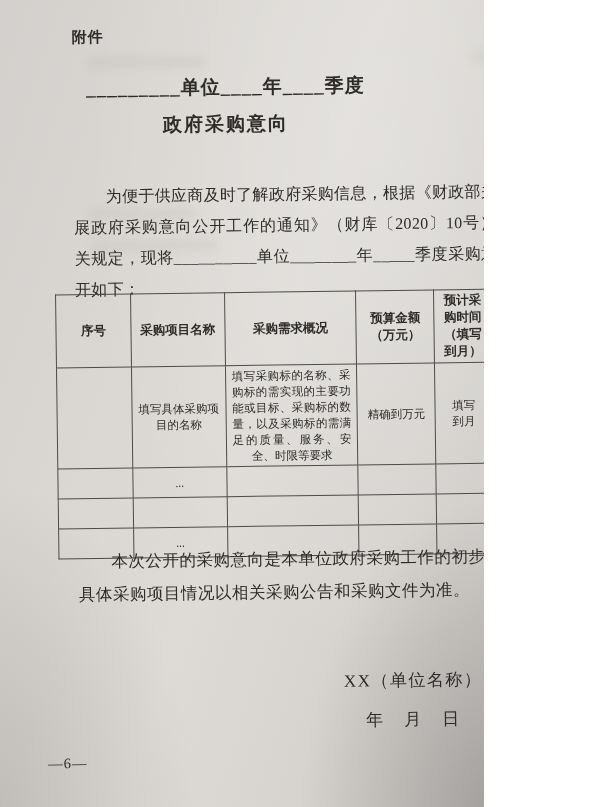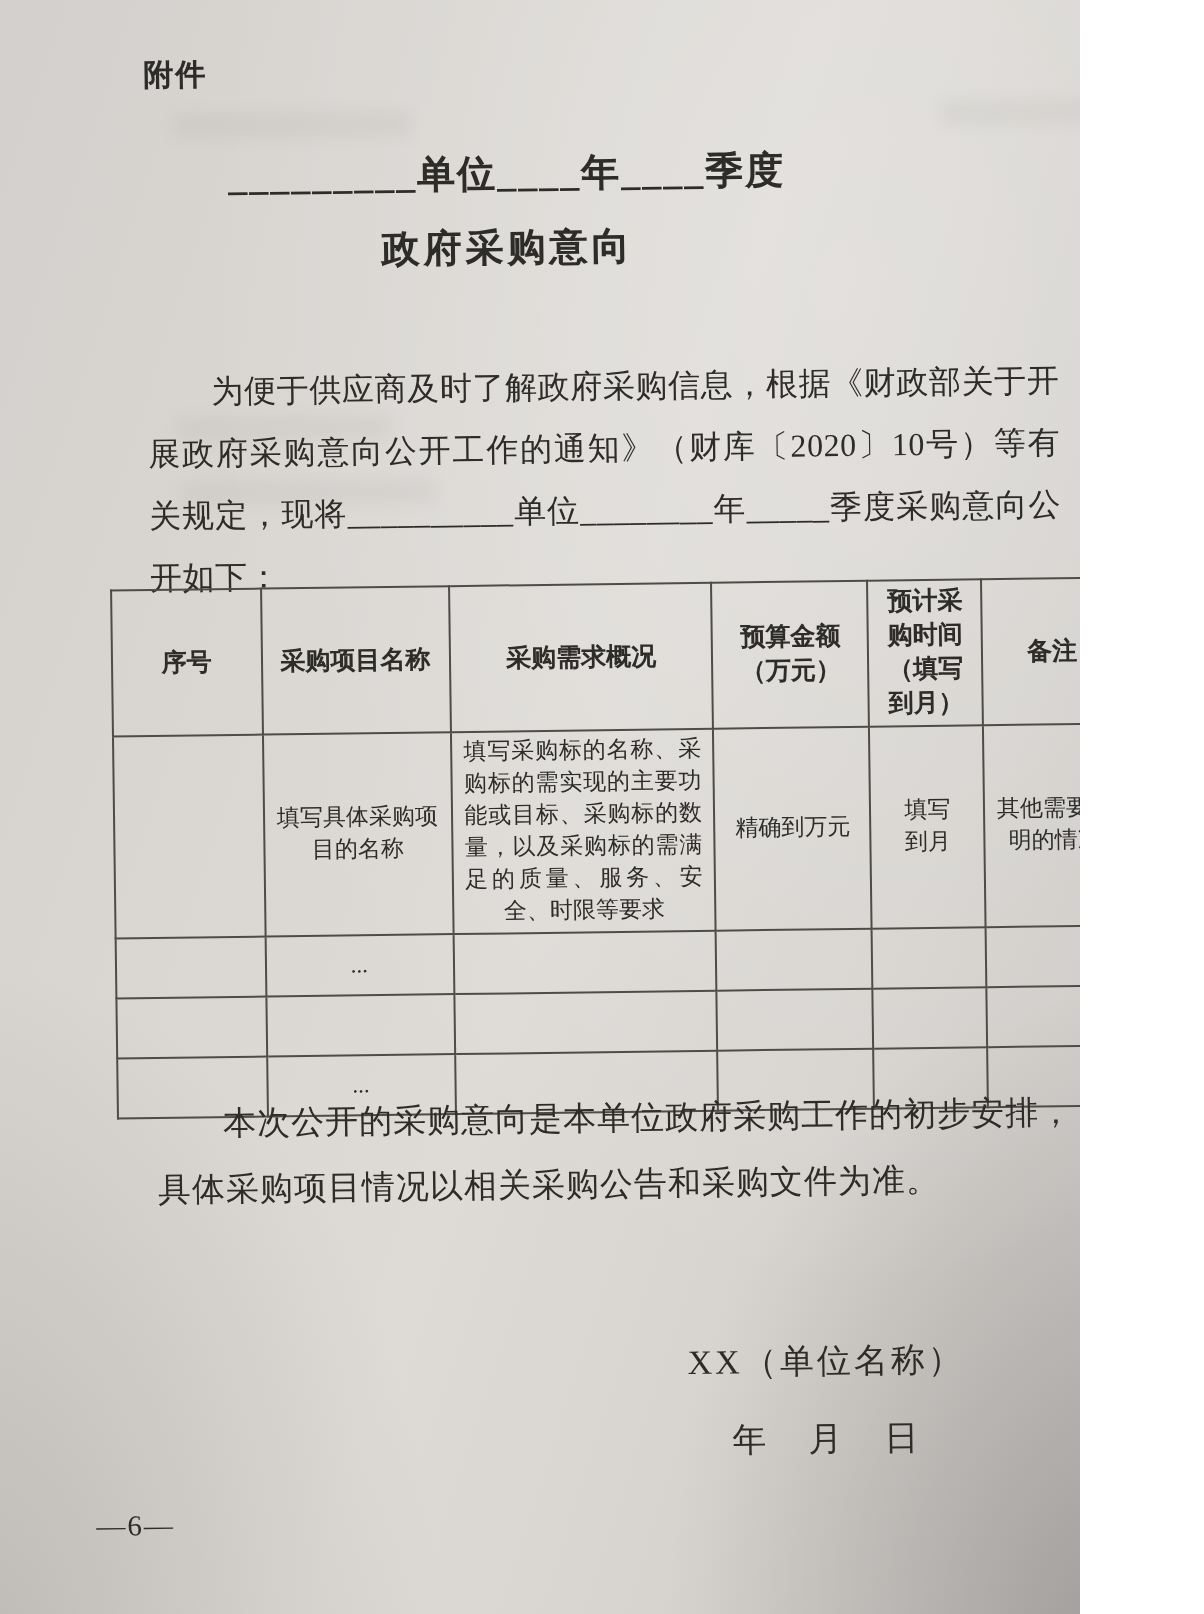--- a/index.html
+++ b/index.html
@@ -2,21 +2,21 @@
 <html style="--ink: #2e2c29; --tborder: #4f4b47;"><head>
 <meta charset="utf-8">
 <style>
   * { margin:0; padding:0; box-sizing:border-box; }
   html,body { width:602px; height:807px; overflow:hidden; }
   body {
     font-family:"Liberation Serif","DejaVu Serif",serif;
     color:var(--ink,#2e2c29);
   }
   .photo {
-    position:relative; width:540px; height:807px; overflow:hidden;
+    position:relative; width:484px; height:807px; overflow:hidden;
     background:
       radial-gradient(ellipse at 78% 18%, rgba(255,255,255,0.20), rgba(255,255,255,0) 55%),
       radial-gradient(ellipse at 102% 102%, rgba(70,68,66,0.30), rgba(70,68,66,0) 28%),
       radial-gradient(ellipse at -2% 104%, rgba(70,68,66,0.20), rgba(70,68,66,0) 30%),
       linear-gradient(108deg, #d3d0cd 0%, #dad7d3 30%, #dedbd7 52%, #d6d3cf 76%, #c9c6c3 100%);
   }
   .paper-edge {
     position:absolute; left:577px; top:-4px; width:2px; height:220px;
     background:linear-gradient(to bottom, rgba(110,106,102,0.38), rgba(110,106,102,0));
     transform:rotate(1.2deg);

